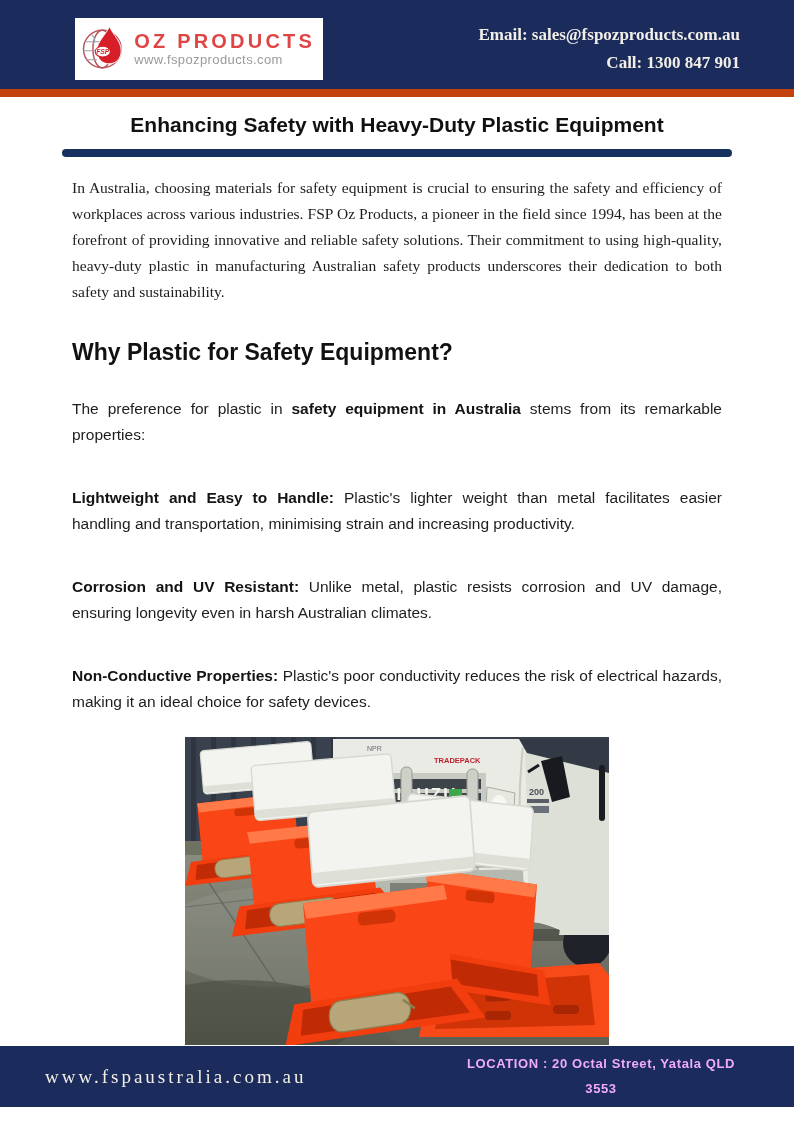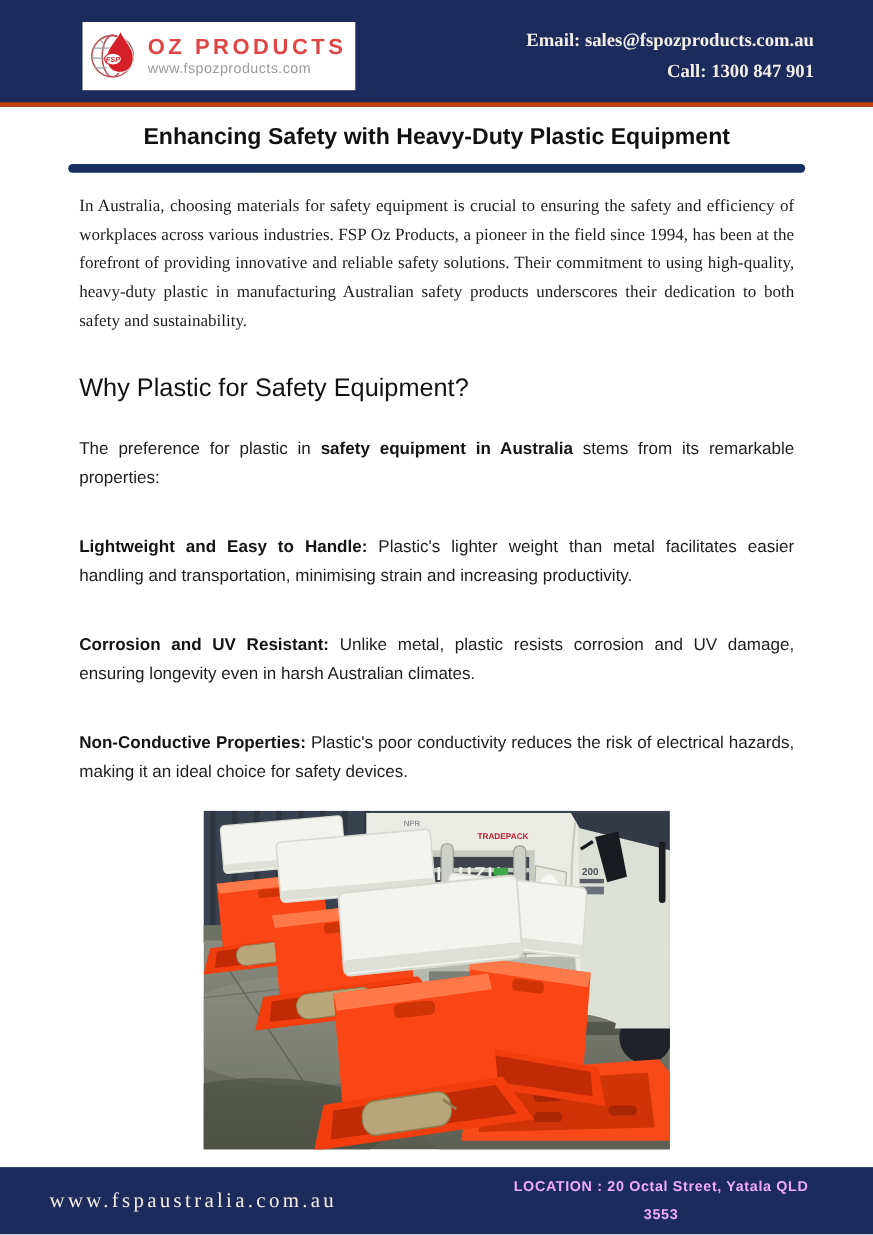--- a/index.html
+++ b/index.html
@@ -4,21 +4,21 @@
 <style>
   * { box-sizing: border-box; }
   html,body { margin:0; padding:0; }
   body {
     width:794px; height:1123px; position:relative; overflow:hidden;
     background:#ffffff; font-family:"Liberation Sans", sans-serif;
   }
 
   
   .header {
-    height:97px; background:#1b2b5b; border-bottom:4px solid #c2410c;
+    height:97px; background:#1b2b5b; border-bottom:8px solid #c2410c;
     display:flex; align-items:center; justify-content:space-between;
     padding:12px 54px 4px 75px;
   }
   .logo-box {
     background:#ffffff; width:248px; height:62px;
     display:flex; align-items:center; gap:5px; padding:0 8px 0 4px;
   }
   .logo-text { line-height:1.15; }
   .logo-brand { color:#e04545; font-size:20px; font-weight:600; letter-spacing:3.2px; white-space:nowrap; }
   .logo-site  { color:#9a9a9a; font-size:13px; letter-spacing:0.4px; white-space:nowrap; }
@@ -26,32 +26,32 @@
     color:#f2efe8; font-family:"Liberation Serif", serif; font-weight:700;
     font-size:17px; text-align:right; line-height:1.62;
   }
 
   
   .main { padding:0 72px; }
   .doc-title { text-align:center; font-size:21px; font-weight:700; color:#111; margin:14px 0 0; line-height:1.35; }
   .title-rule { height:8px; background:#16305f; border-radius:4px; margin:10px -10px 0; }
   .para { font-size:15.5px; line-height:26px; text-align:justify; color:#1d1d1d; margin:0; }
   .intro { margin-top:18px;font-family:Liberation Serif, serif; }
-  .h2 { font-size:23px; font-weight:400; color:#111; margin:34px 0 0; line-height:1.15; }
+  .h2 { font-size:23px; font-weight:700; color:#111; margin:34px 0 0; line-height:1.15; }
   .pref { margin-top:30px; }
   .feature { margin-top:37px; }
   .para strong { font-weight:700; color:#141414; }
 
   .photo { width:424px; height:308px; margin:22px auto 0; display:block; }
   .photo svg { display:block; }
   svg text { font-family:"Liberation Sans", sans-serif; }
 
   
   .footer {
-    position:absolute; left:0; bottom:1px; width:794px; height:61px;
+    position:absolute; left:0; bottom:16px; width:794px; height:61px;
     background:#1b2b5b; display:flex; align-items:center; justify-content:space-between;
     padding:0 28px 0 45px;
   }
   .footer-site {
     font-family:"Liberation Serif", serif; font-size:19px; letter-spacing:3px;
     color:#f3efe6;
   }
   .footer-loc {
     width:330px; text-align:center; color:#f0abfc; font-weight:700;
     font-size:13px; letter-spacing:0.6px; line-height:1.85;

